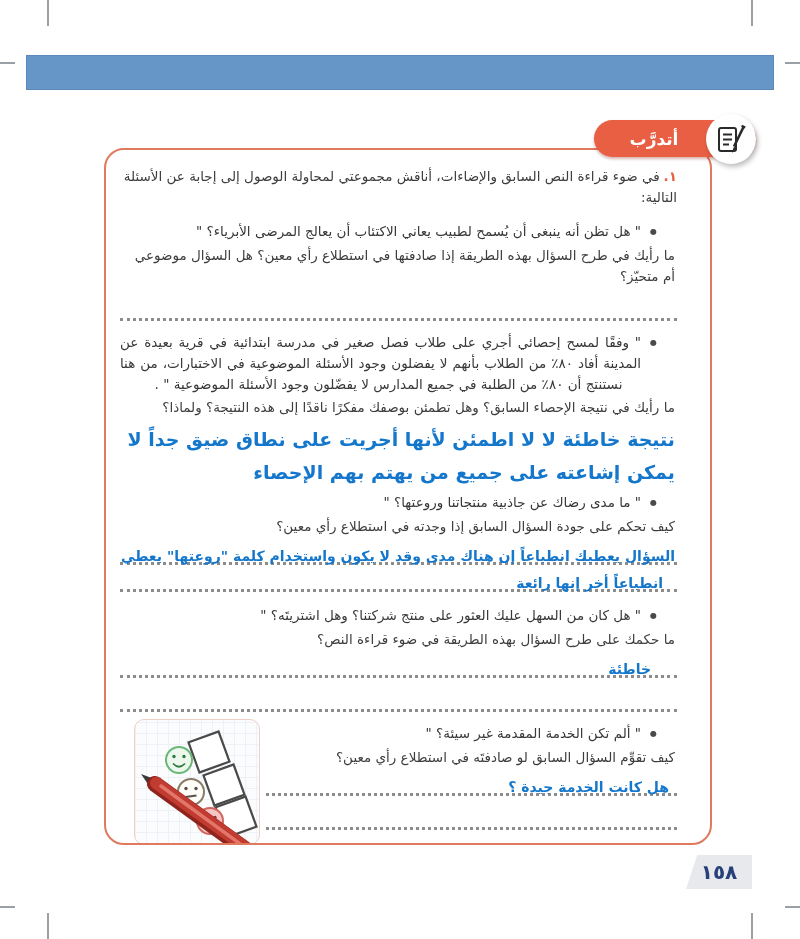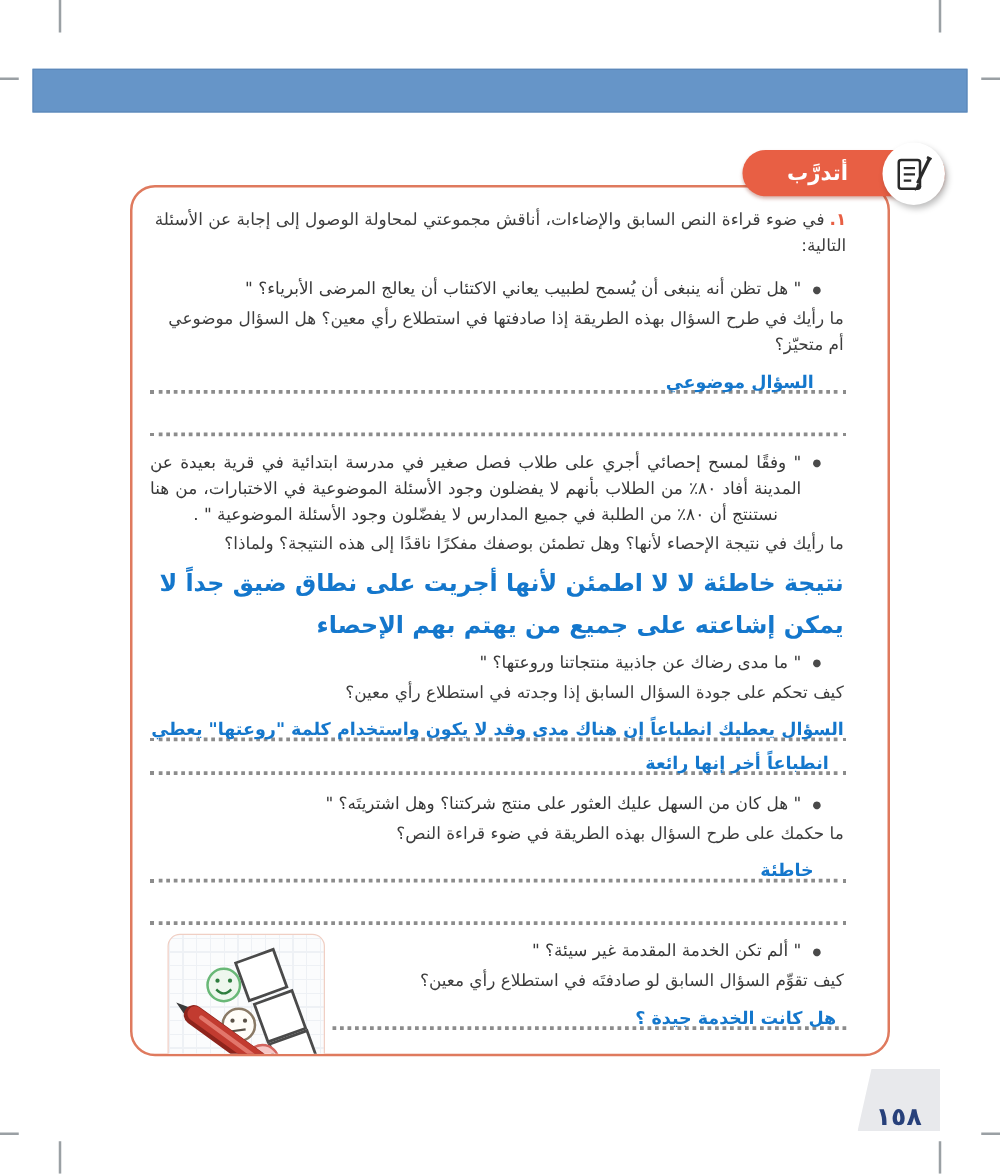--- a/index.html
+++ b/index.html
@@ -52,23 +52,23 @@
   .bottom-row{display:flex; margin-top:7px; align-items:flex-start;}
   .bottom-main{flex:1; min-width:0;}
   .photo{flex:0 0 126px; width:126px; height:126px; margin-right:6px; margin-left:14px;
     border:1px solid #f0cfc4; border-radius:10px; overflow:hidden; position:relative;
     background:
       repeating-linear-gradient(0deg,#eef1f5 0 1px, transparent 1px 11px),
       repeating-linear-gradient(90deg,#eef1f5 0 1px, transparent 1px 11px),
       #fbfcfd;}
   .photo svg{position:absolute; inset:0;}
 
-  .page-plate{position:absolute; left:686px; top:855px; width:66px; height:50px;
+  .page-plate{position:absolute; left:686px; top:855px; width:66px; height:34px;
     background:#e8e9ec; clip-path:polygon(17% 0,100% 0,100% 100%,0 100%);
-    display:flex; align-items:flex-end; justify-content:center;}
+    display:flex; align-items:center; justify-content:center;}
   .page-plate span{color:var(--page-number-navy); font-weight:bold; font-size:20px;}
 </style>
 </head>
 <body>
 
 <div class="crop v" style="left:47px; top:0;"></div>
 <div class="crop h" style="left:0; top:62px;"></div>
 <div class="crop v" style="left:751px; top:0;"></div>
 <div class="crop h" style="left:785px; top:62px;"></div>
 <div class="crop v" style="left:47px; top:913px;"></div>
@@ -94,27 +94,24 @@
 
 <div class="exercise-box">
 
   <p class="intro"><span class="num">١.</span><span>في ضوء قراءة النص السابق والإضاءات، أناقش مجموعتي لمحاولة الوصول إلى إجابة عن الأسئلة التالية:</span></p>
 
   <div class="quote-line">
     <span class="bullet">●</span>
     <span>" هل تظن أنه ينبغى أن يُسمح لطبيب يعاني الاكتئاب أن يعالج المرضى الأبرياء؟ "</span>
   </div>
   <div class="sub-q">ما رأيك في طرح السؤال بهذه الطريقة إذا صادفتها في استطلاع رأي معين؟ هل السؤال موضوعي أم متحيّز؟</div>
-  <div class="ans-line">
-    <span class="ans">السؤال موضوعي</span>
-  </div>
   <div class="ans-line empty"></div>
 
   <div class="quote-just"><span class="bullet" style="float:right; margin-left:9px;">●</span><span>" وفقًا لمسح إحصائي أجري على طلاب فصل صغير في مدرسة ابتدائية في قرية بعيدة عن المدينة أفاد ٨٠٪ من الطلاب بأنهم لا يفضلون وجود الأسئلة الموضوعية في الاختبارات، من هنا نستنتج أن ٨٠٪ من الطلبة في جميع المدارس لا يفضّلون وجود الأسئلة الموضوعية " .</span></div>
-  <div class="sub-q">ما رأيك في نتيجة الإحصاء لأنها؟ وهل تطمئن بوصفك مفكرًا ناقدًا إلى هذه النتيجة؟ ولماذا؟</div>
+  <div class="sub-q">ما رأيك في نتيجة الإحصاء السابق؟ وهل تطمئن بوصفك مفكرًا ناقدًا إلى هذه النتيجة؟ ولماذا؟</div>
   <div class="ans-bold">نتيجة خاطئة لا لا اطمئن لأنها أجريت على نطاق ضيق جداً لا يمكن إشاعته على جميع من يهتم بهم الإحصاء</div>
 
   <div class="quote-line" style="margin-top:4px;">
     <span class="bullet">●</span>
     <span>" ما مدى رضاك عن جاذبية منتجاتنا وروعتها؟ "</span>
   </div>
   <div class="sub-q">كيف تحكم على جودة السؤال السابق إذا وجدته في استطلاع رأي معين؟</div>
   <div class="ans-line wide">
     <span class="ans">السؤال يعطيك انطباعاً إن هناك مدى وقد لا يكون واستخدام كلمة "روعتها" يعطي</span>
   </div>

